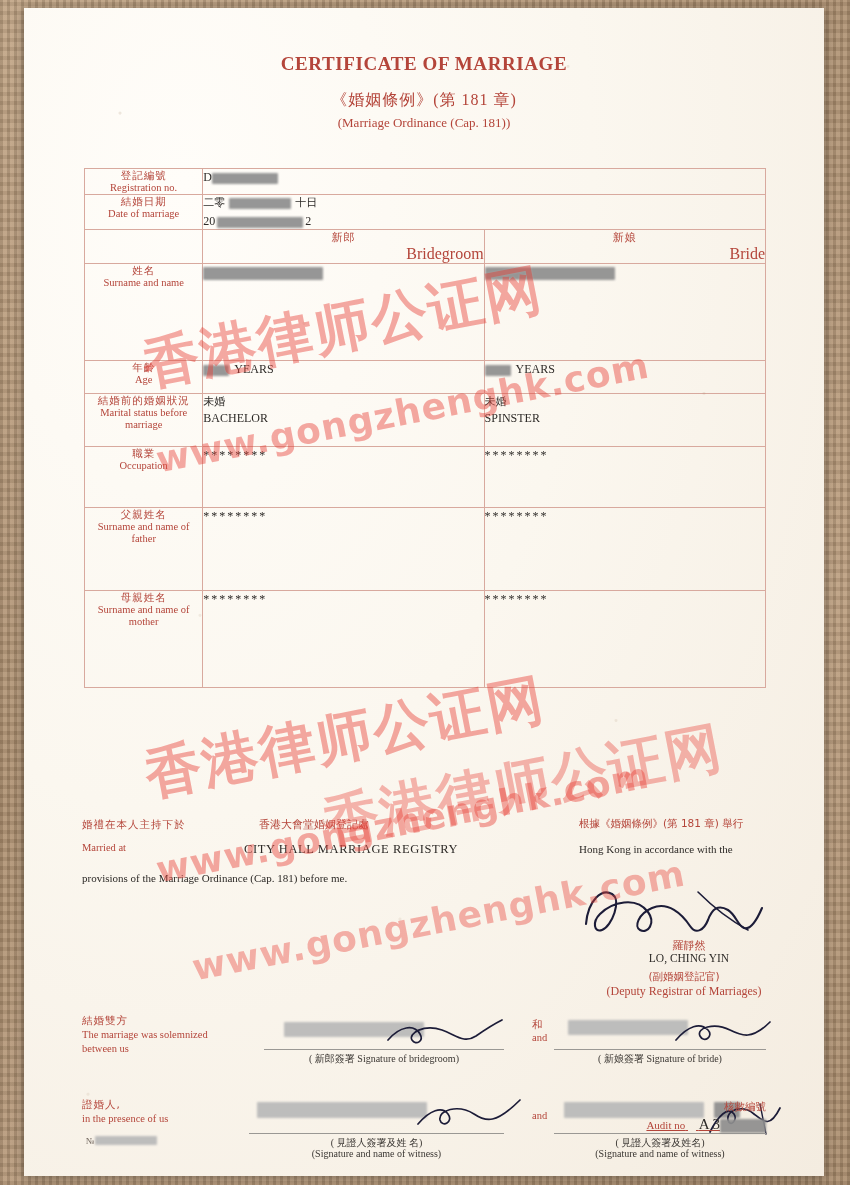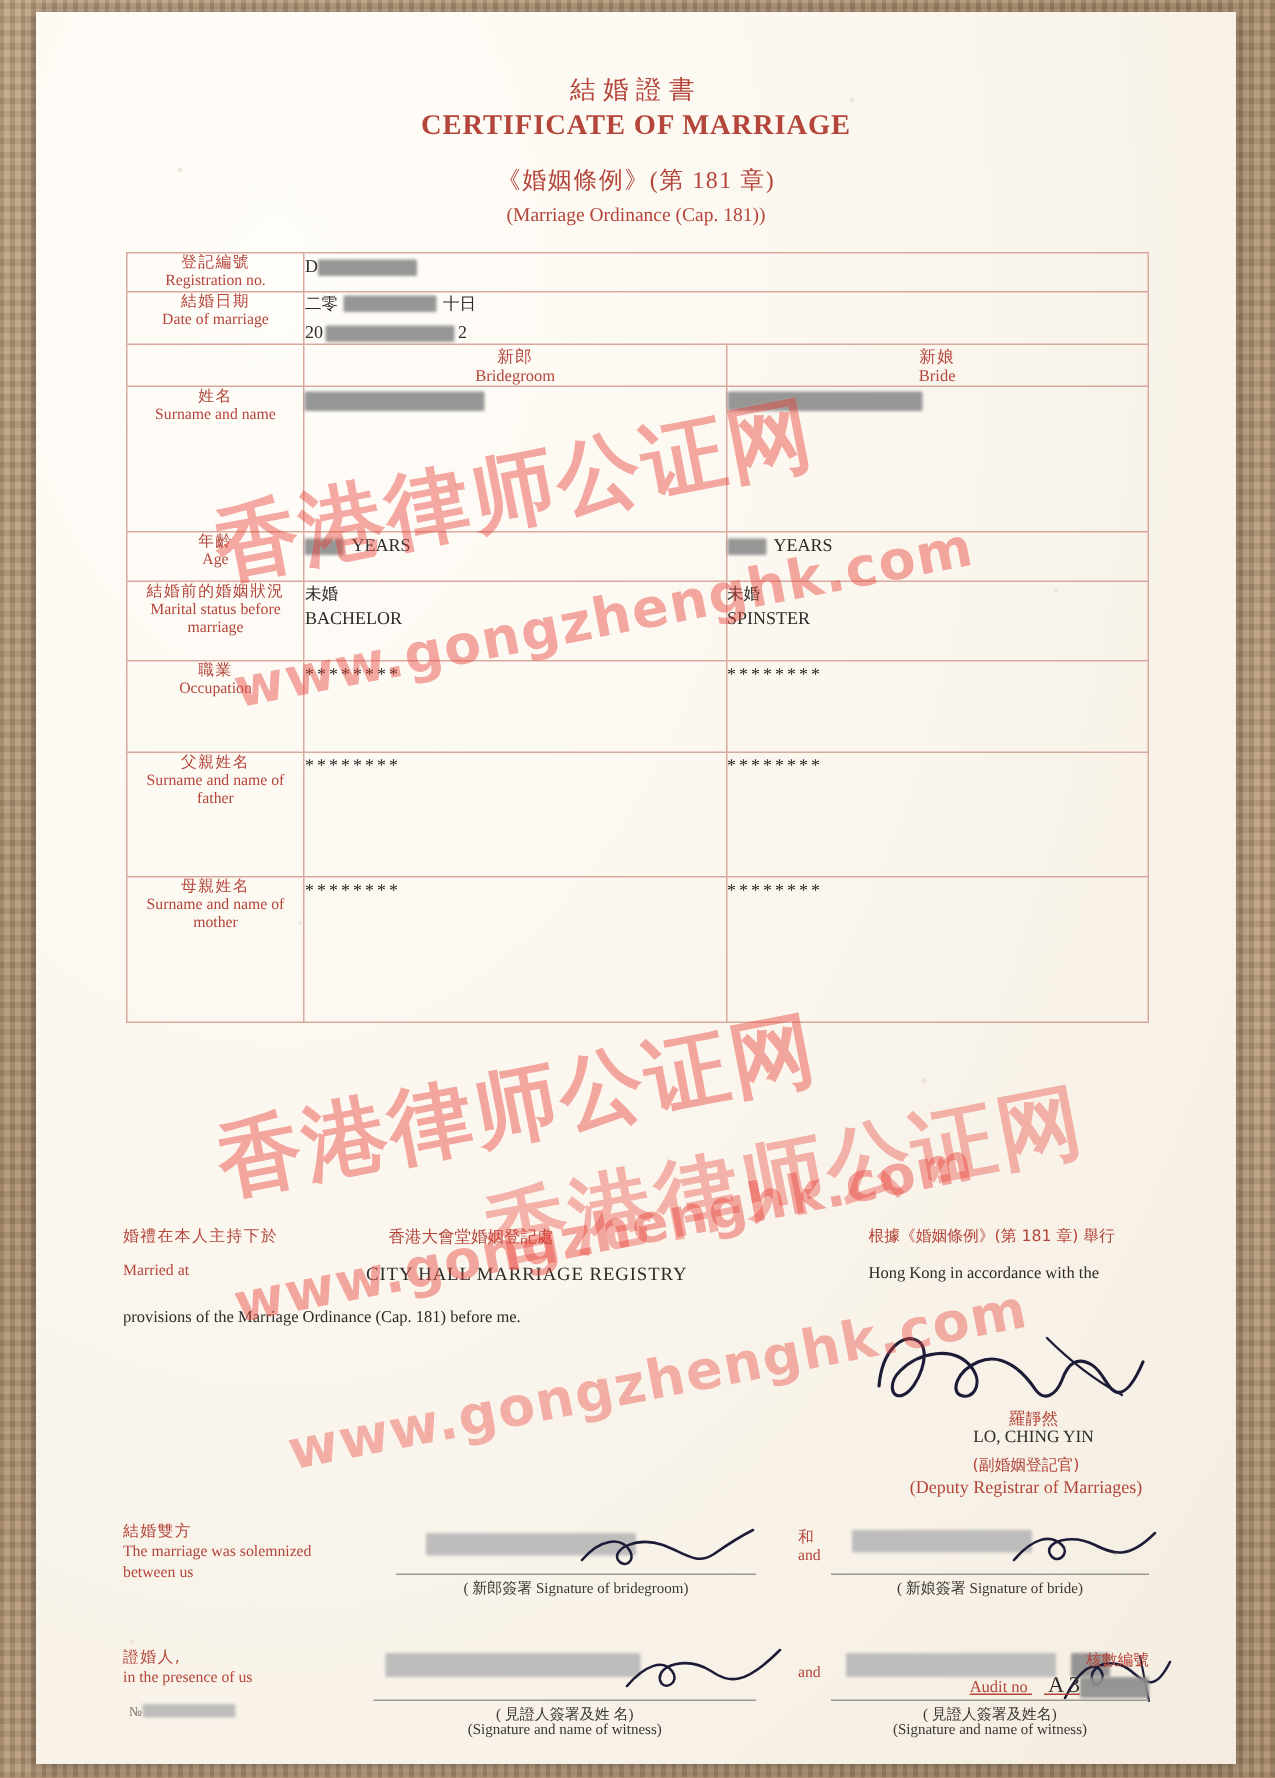--- a/index.html
+++ b/index.html
@@ -48,21 +48,21 @@
 
   
   .tbl{position:absolute;left:60px;top:160px;width:682px;border:1px solid #d8a99e;border-collapse:collapse;}
   .tbl td{border:1px solid #d8a99e;vertical-align:top;padding:0;}
   .lblcell{width:118px;text-align:center;color:#b4453a;padding:7px 2px 6px 2px;}
   .lbl-zh{font-size:10.5px;font-family:"DejaVu Sans",sans-serif;line-height:13px;letter-spacing:1px;}
   .lbl-en{font-size:10.5px;line-height:12px;}
   .val{padding:7px 10px 6px 14px;font-size:12px;color:#2d2a27;line-height:16px;}
   .colhead{color:#b4453a;text-align:center;padding:4px 0 5px 0;}
   .colhead .zh{font-size:11px;font-family:"DejaVu Sans",sans-serif;letter-spacing:1px;}
-  .colhead .en{font-size:11px;}
+  .colhead .en{font-size:16px;text-align:right;}
 
   .redact{display:inline-block;background:#8e8e8e;border-radius:1px;vertical-align:middle;
           filter:blur(1.1px);opacity:.92;height:11px;}
   .redact.lt{background:#b9b9b9;}
   .redact.tall{height:13px;}
   .stars{letter-spacing:2px;font-size:12px;color:#2d2a27;}
 
   
   .decl{position:absolute;left:60px;top:812px;width:682px;font-size:11.5px;color:#2d2a27;}
   .decl .row{position:relative;min-height:20px;}
@@ -89,21 +89,20 @@
 </style>
 </head>
 <body>
 
 <div id="mat"></div>
 
 <div id="paper">
   <div class="doc">
 
     <div class="hdr">
-      <div class="zh-title">結婚證書</div>
       <div class="en-title">CERTIFICATE OF MARRIAGE</div>
       <div class="zh-sub">《婚姻條例》(第 181 章)</div>
       <div class="en-sub">(Marriage Ordinance (Cap. 181))</div>
     </div>
 
     <table class="tbl">
 
       <tbody>
           <tr>
         <td class="lblcell">

